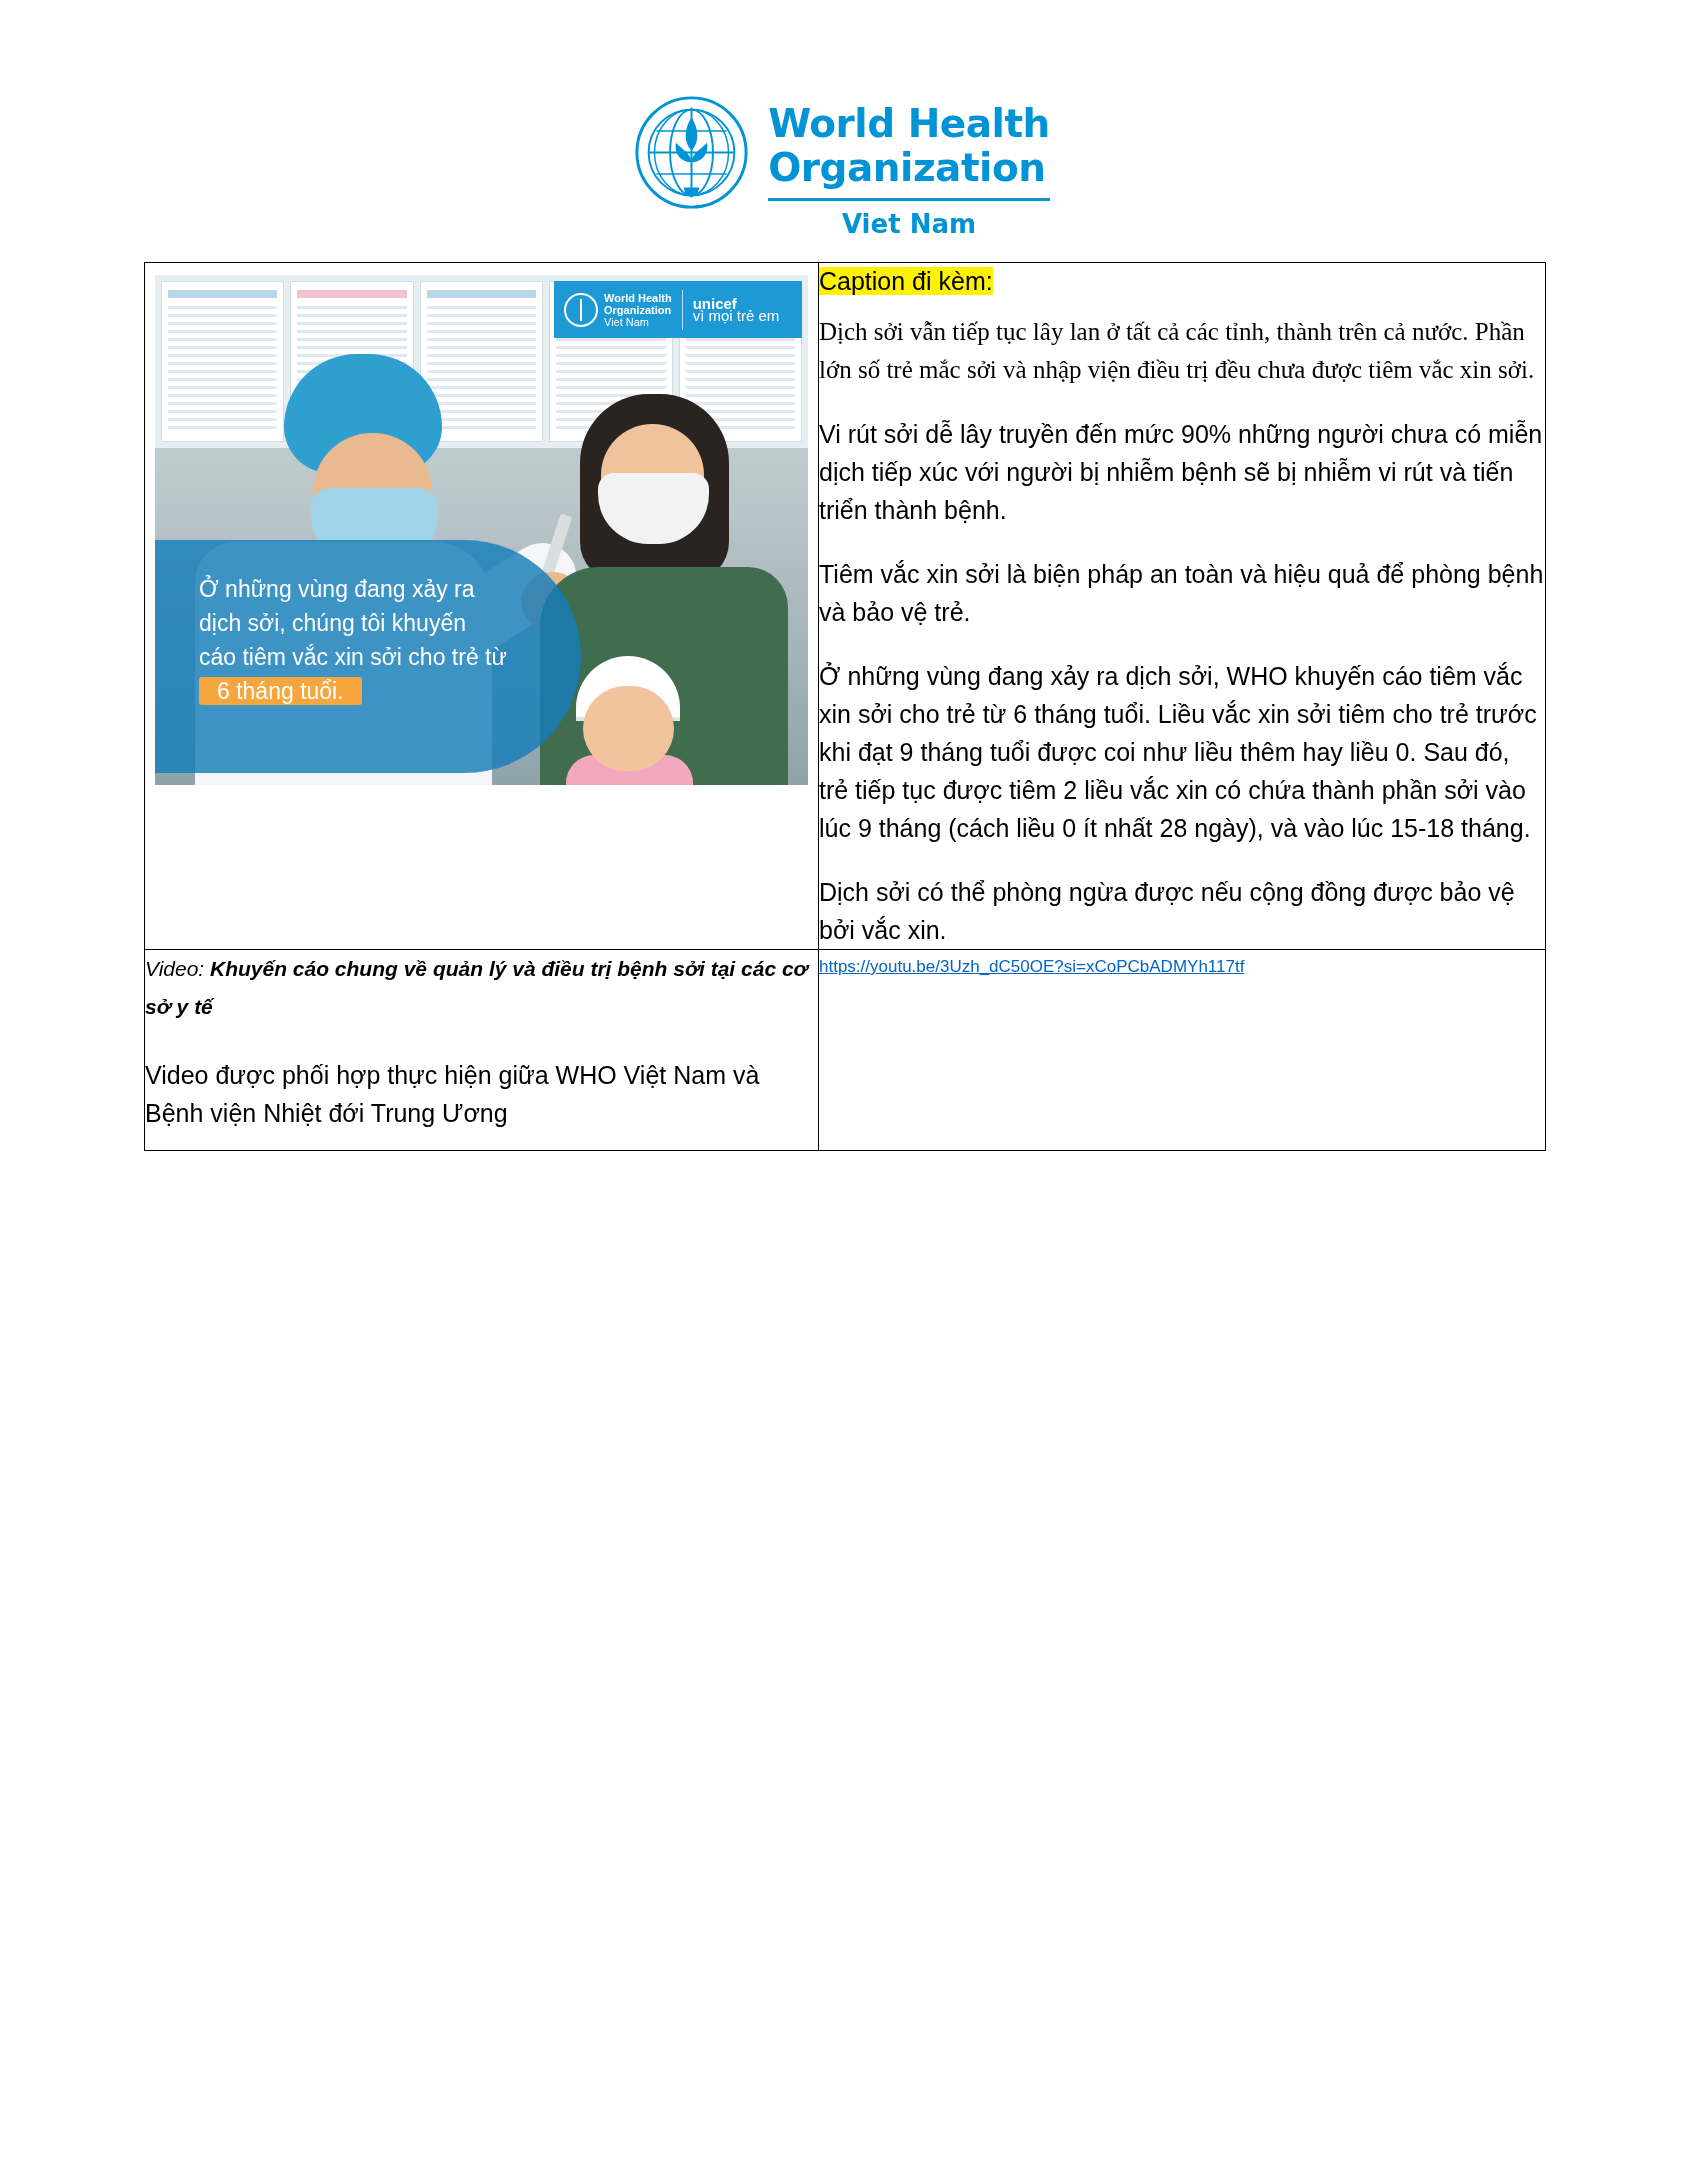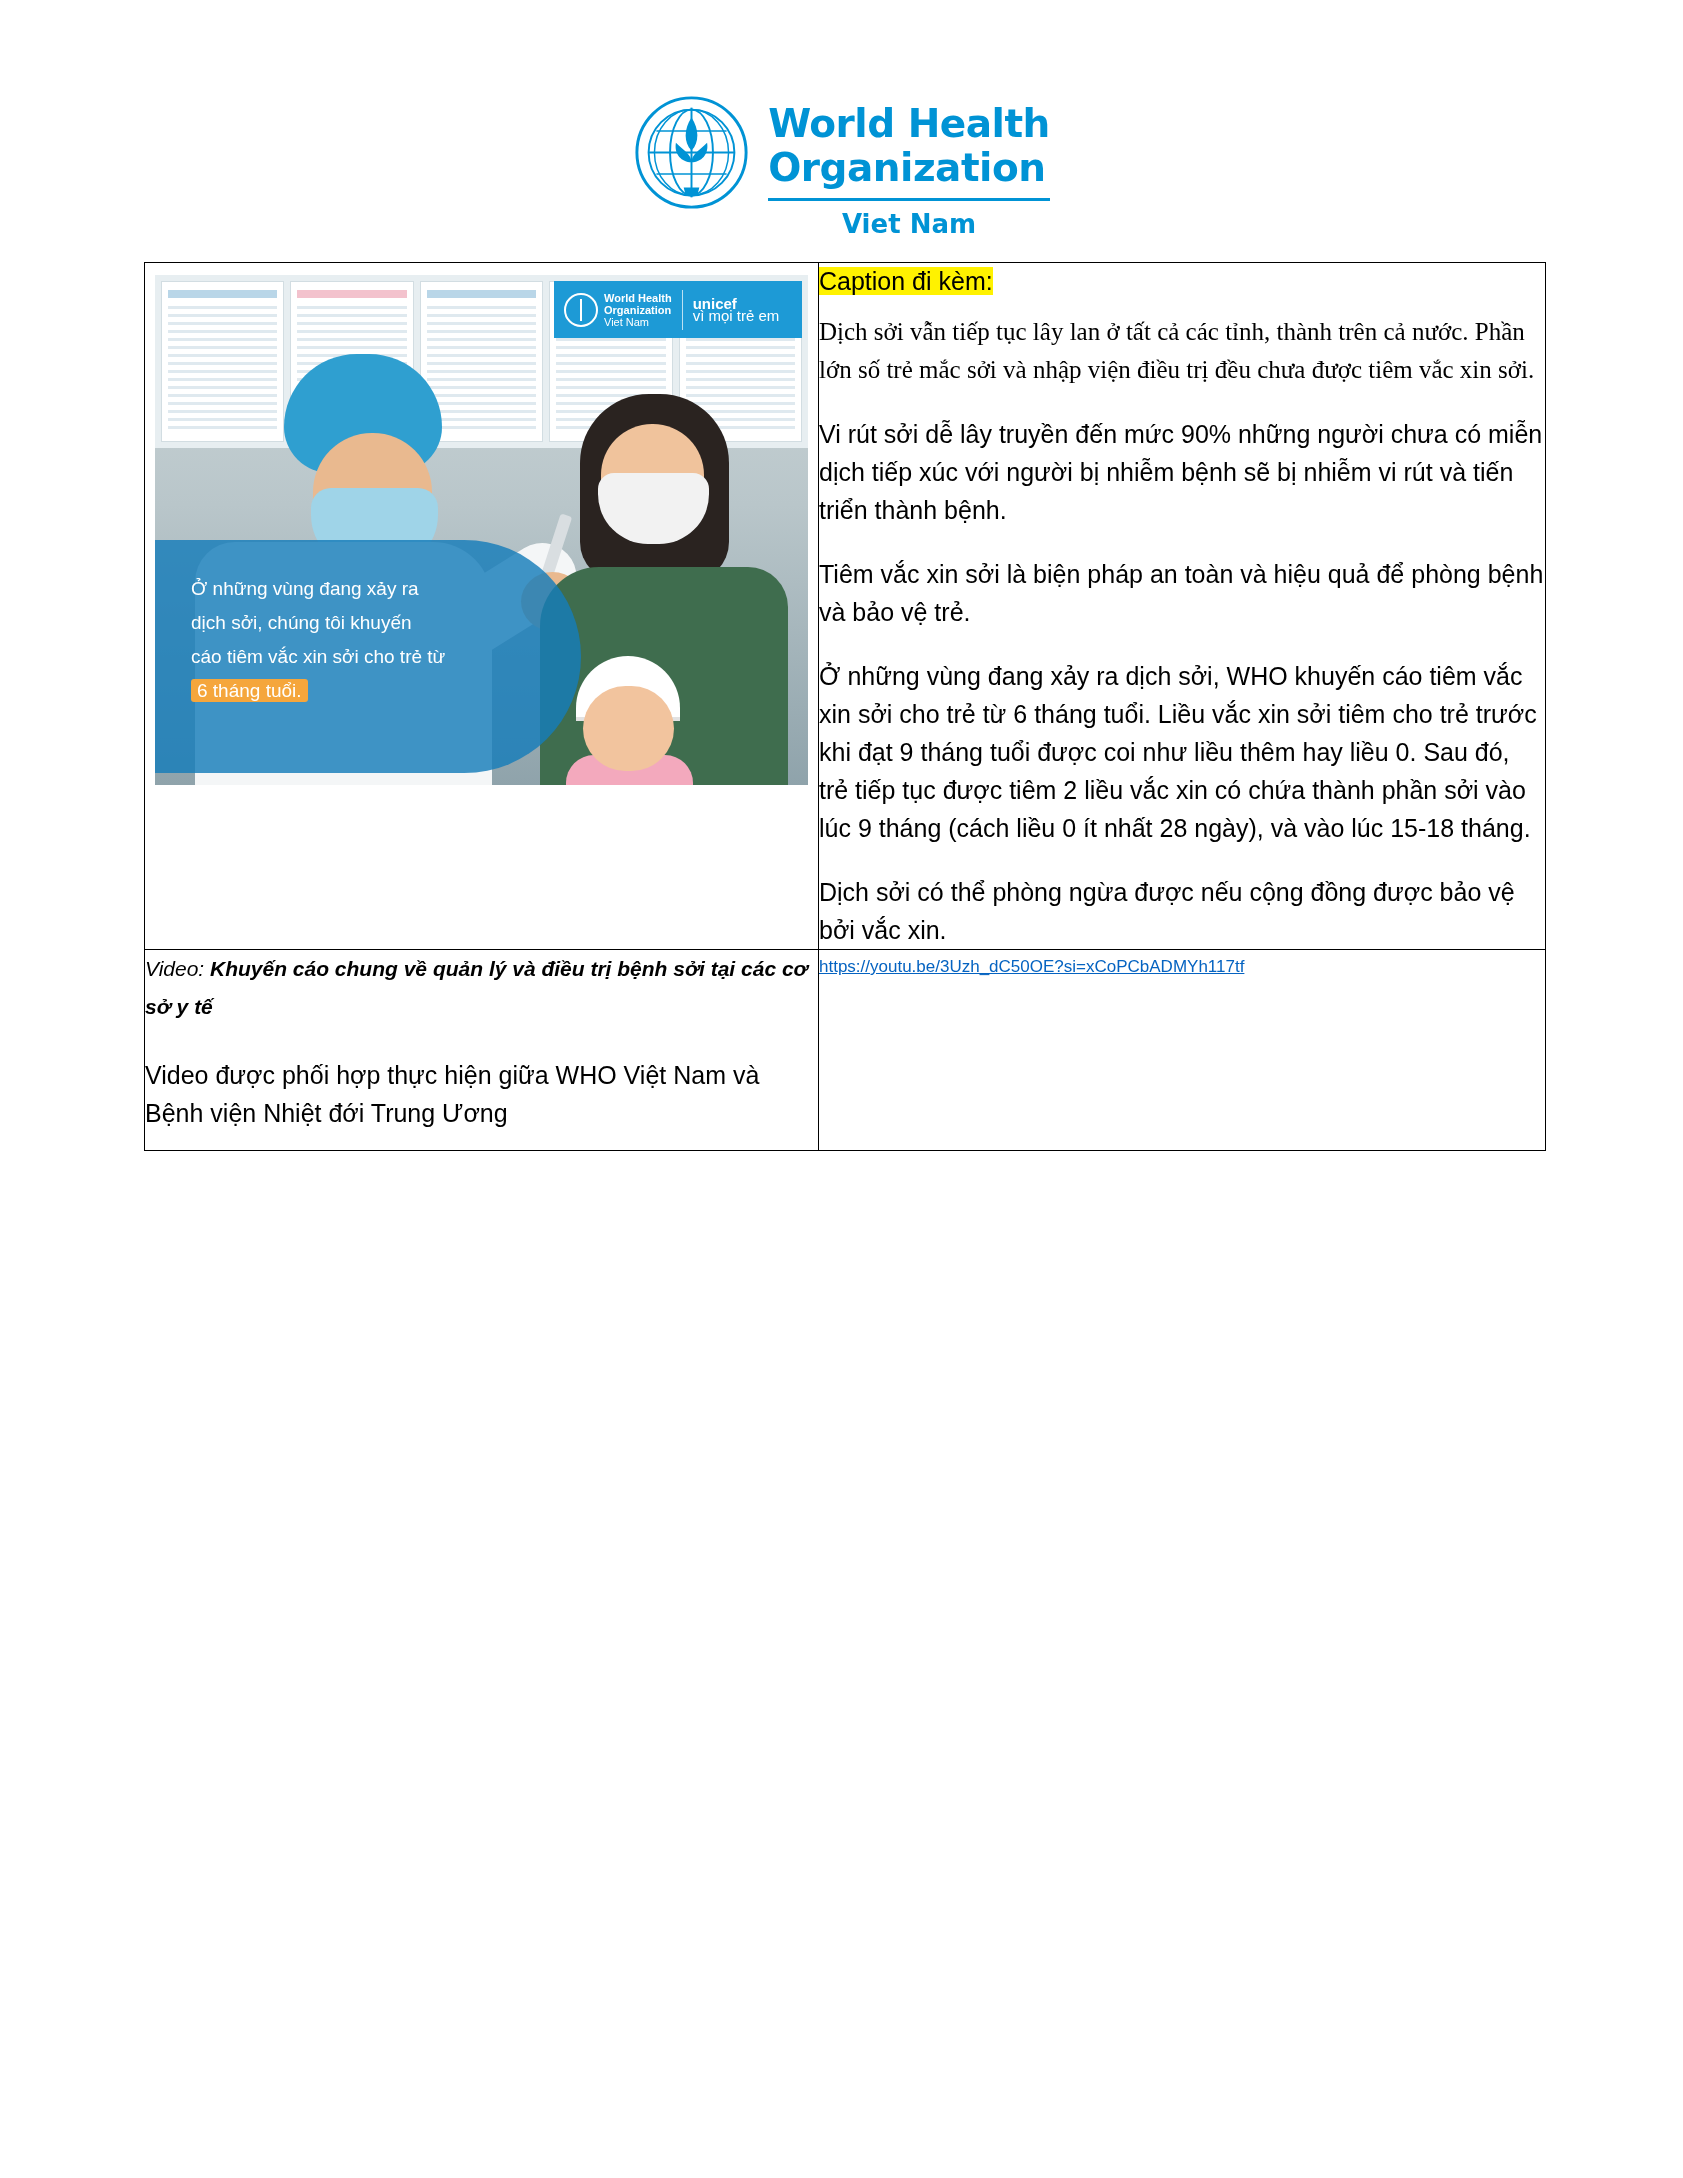--- a/index.html
+++ b/index.html
@@ -270,30 +270,30 @@
     position: absolute;
     left: 0;
     top: 265px;
     width: 426px;
     height: 233px;
     background: rgba(22,125,185,0.82);
     border-radius: 0 129px 129px 0;
   }
   .bubble-text {
     position: absolute;
-    left: 36px;
+    left: 44px;
     top: 297px;
     width: 327px;
     color: #ffffff;
-    font-size: 19px;
+    font-size: 23px;
     line-height: 34px;
   }
   .bubble-hl {
     background: #f5a63c;
-    padding: 1px 6px;
+    padding: 1px 18px;
     border-radius: 3px;
     color: #ffffff;
   }
 
   
   .caption-head {
     background: #fff200;
     display: inline;
     font-size: 25px;
     line-height: 36px;

